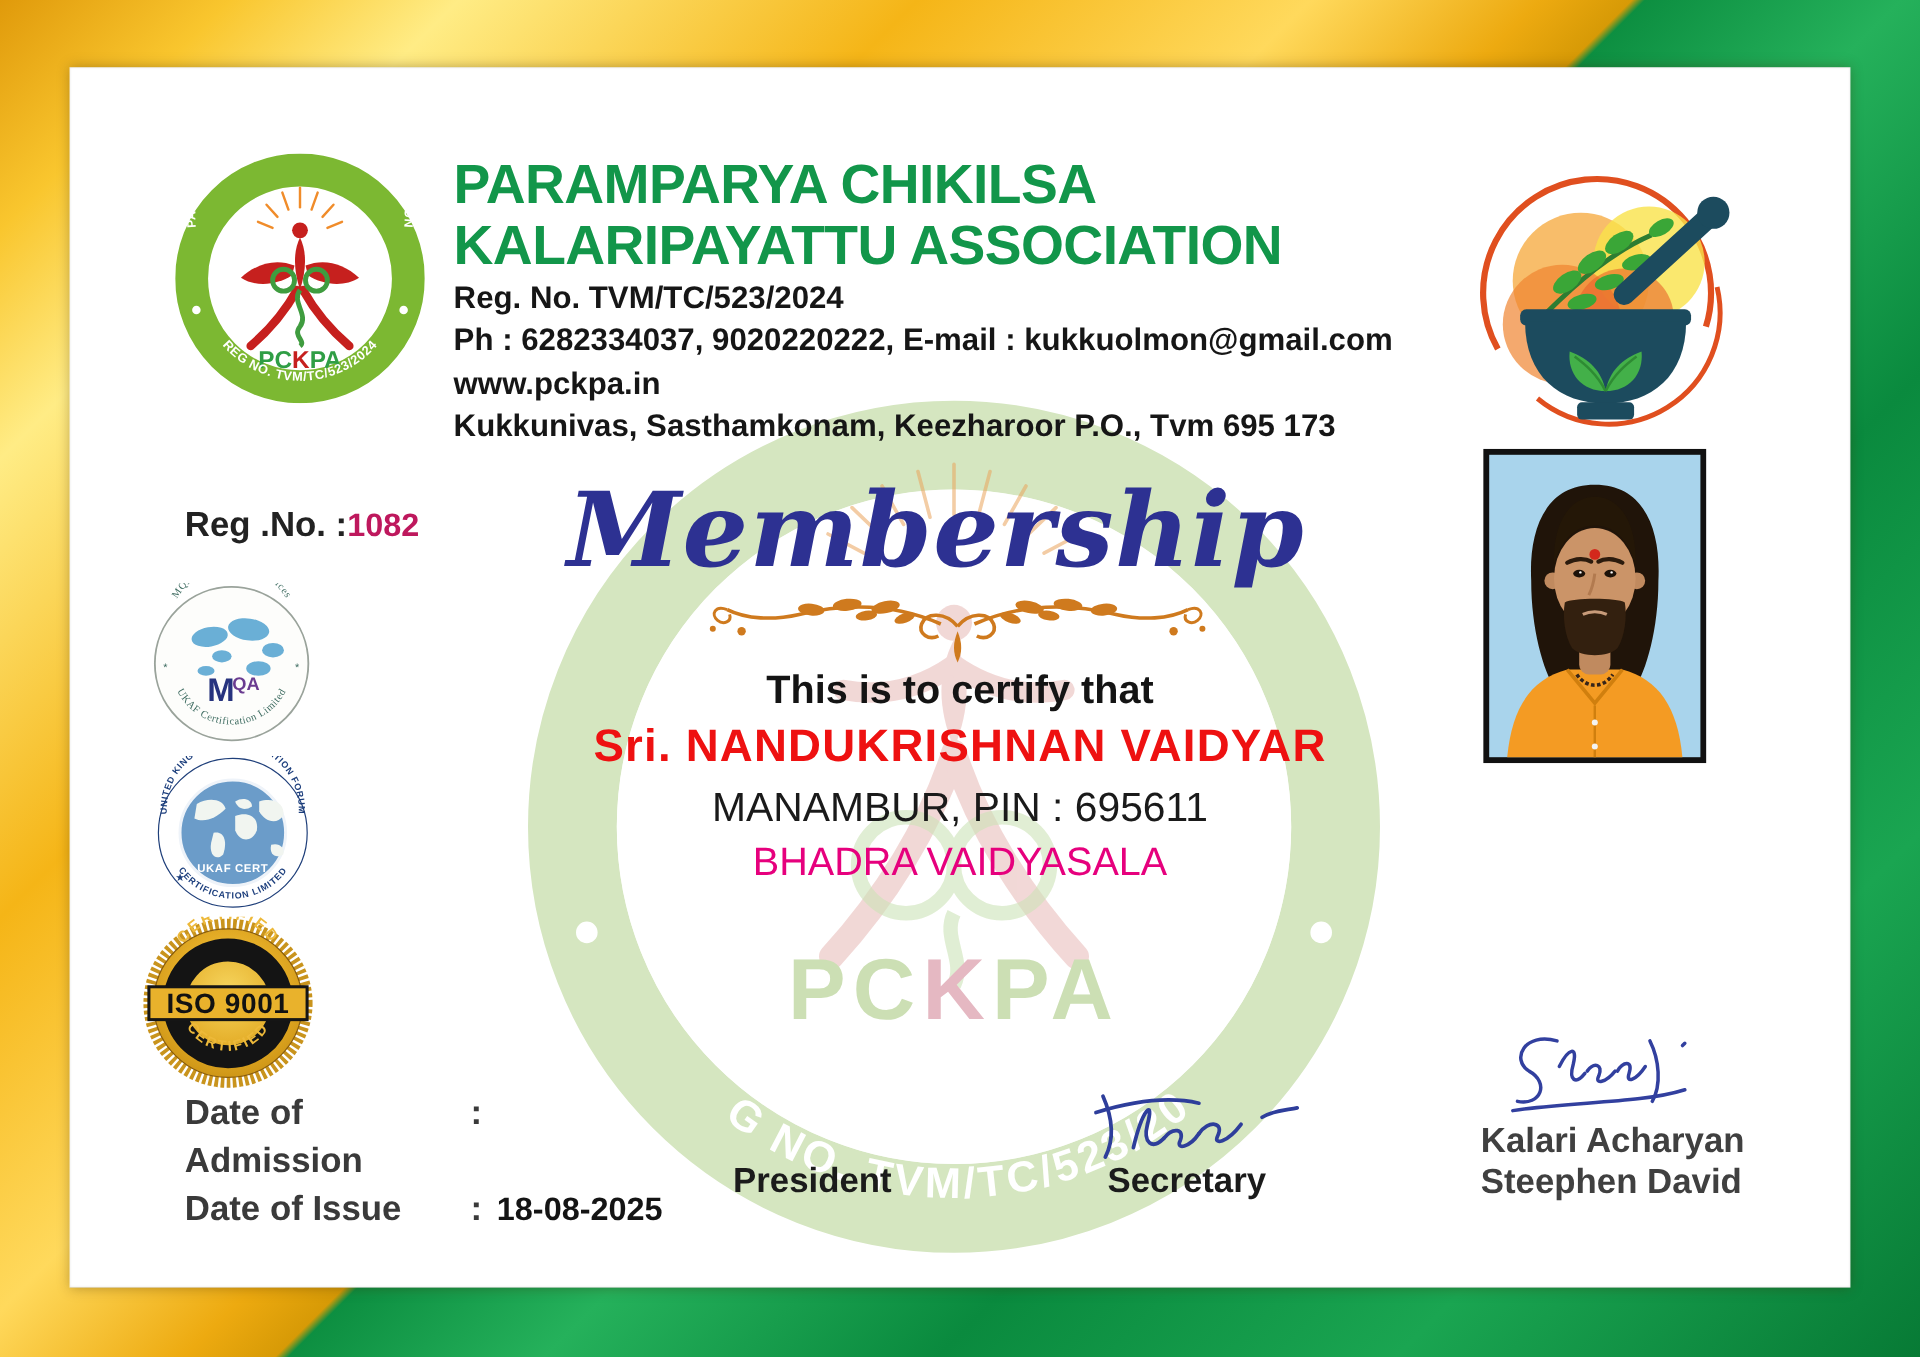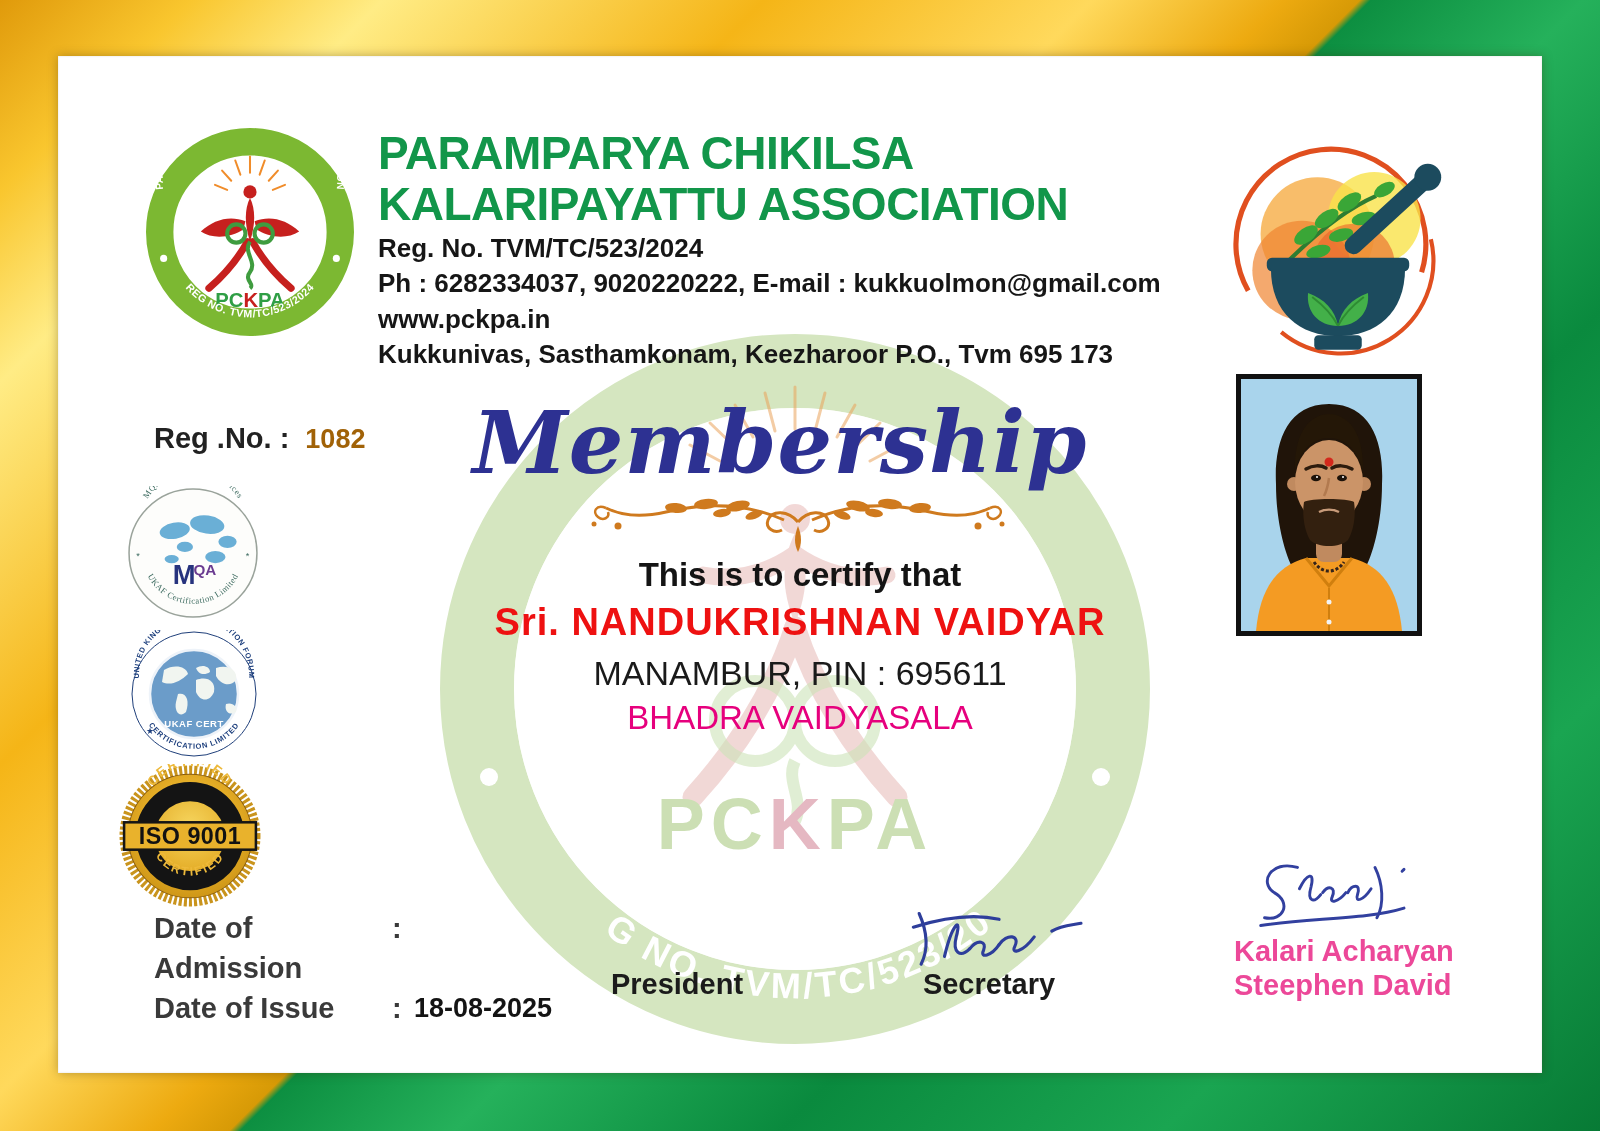--- a/index.html
+++ b/index.html
@@ -29,30 +29,30 @@
     font-family:"DejaVu Serif","Liberation Serif",serif;font-style:italic;font-weight:bold;
     font-size:86px;color:var(--title-navy);letter-spacing:1px}
   
   .cert{position:absolute;left:140px;right:140px;top:500px;text-align:center}
   .cert-line1{font-size:33px;font-weight:bold;color:#141414;margin-bottom:7px}
   .cert-name{font-size:38px;font-weight:bold;color:var(--member-red);letter-spacing:1px;margin-bottom:8px}
   .cert-addr{font-size:34px;color:#1a1a1a;line-height:1.24}
   .cert-org{font-size:33px;color:var(--org-magenta);margin-top:5px}
   
   .regno{position:absolute;left:96px;top:366px;font-size:29px;font-weight:bold;color:#222}
-  .regno .val{font-size:27px;color:#a16207;margin-left:16px}
+  .regno .val{font-size:27px;color:#be185d;}
   
   .dates{position:absolute;left:96px;top:852px;font-size:29px;font-weight:bold;color:#3a3a3a;line-height:1.38}
   .dates .row{display:flex}
   .dates .lbl{width:238px}
   .dates .col{width:22px}
   .dates .val{color:#141414;font-size:27px;padding-top:2px}
   
   .sig-label{position:absolute;font-size:29px;font-weight:bold;color:#1b1b1b;text-align:center;width:170px}
-  .names{position:absolute;left:1176px;top:878px;font-size:29px;font-weight:bold;color:#ec4899;line-height:1.18}
+  .names{position:absolute;left:1176px;top:878px;font-size:29px;font-weight:bold;color:#404040;line-height:1.18}
 </style>
 </head>
 <body>
 
 <div class="frame">
   <div class="panel">
 
     <svg class="abs" style="left:377px;top:273px" width="720" height="720" viewBox="0 0 720 720">
       <defs>
         <path id="wmTop" d="M61,251 A318,318 0 1 1 659,251"></path>

